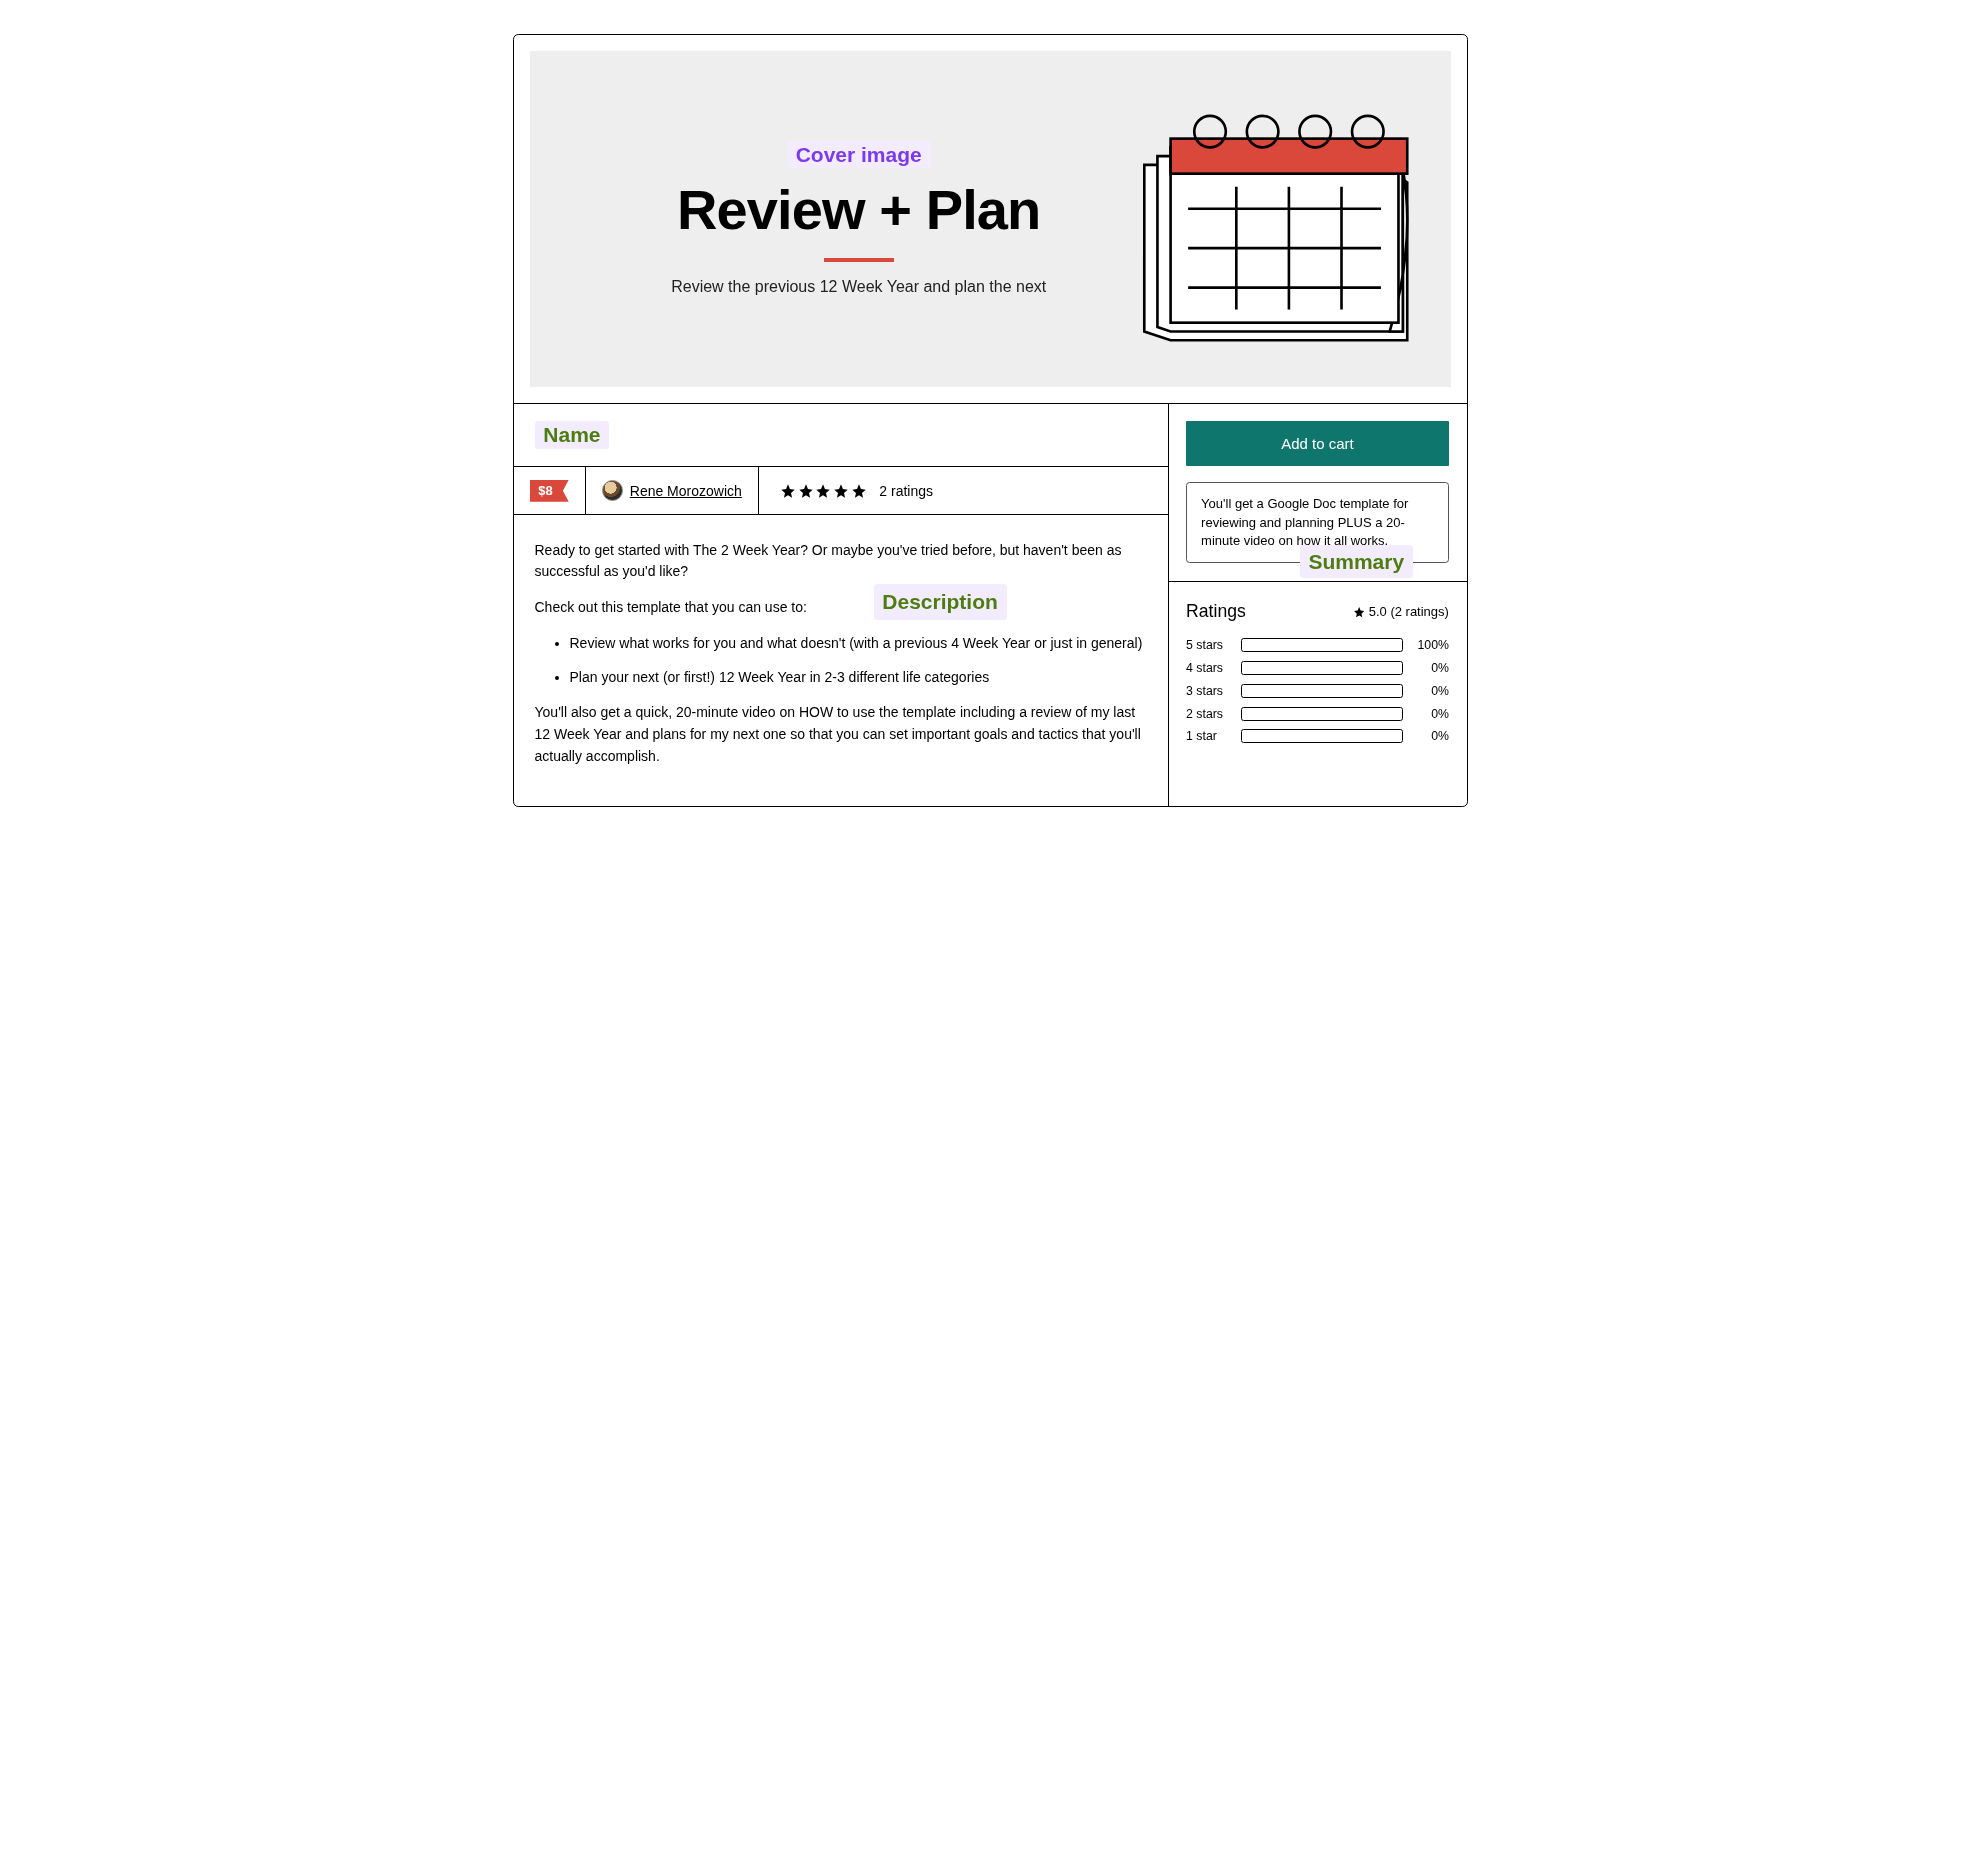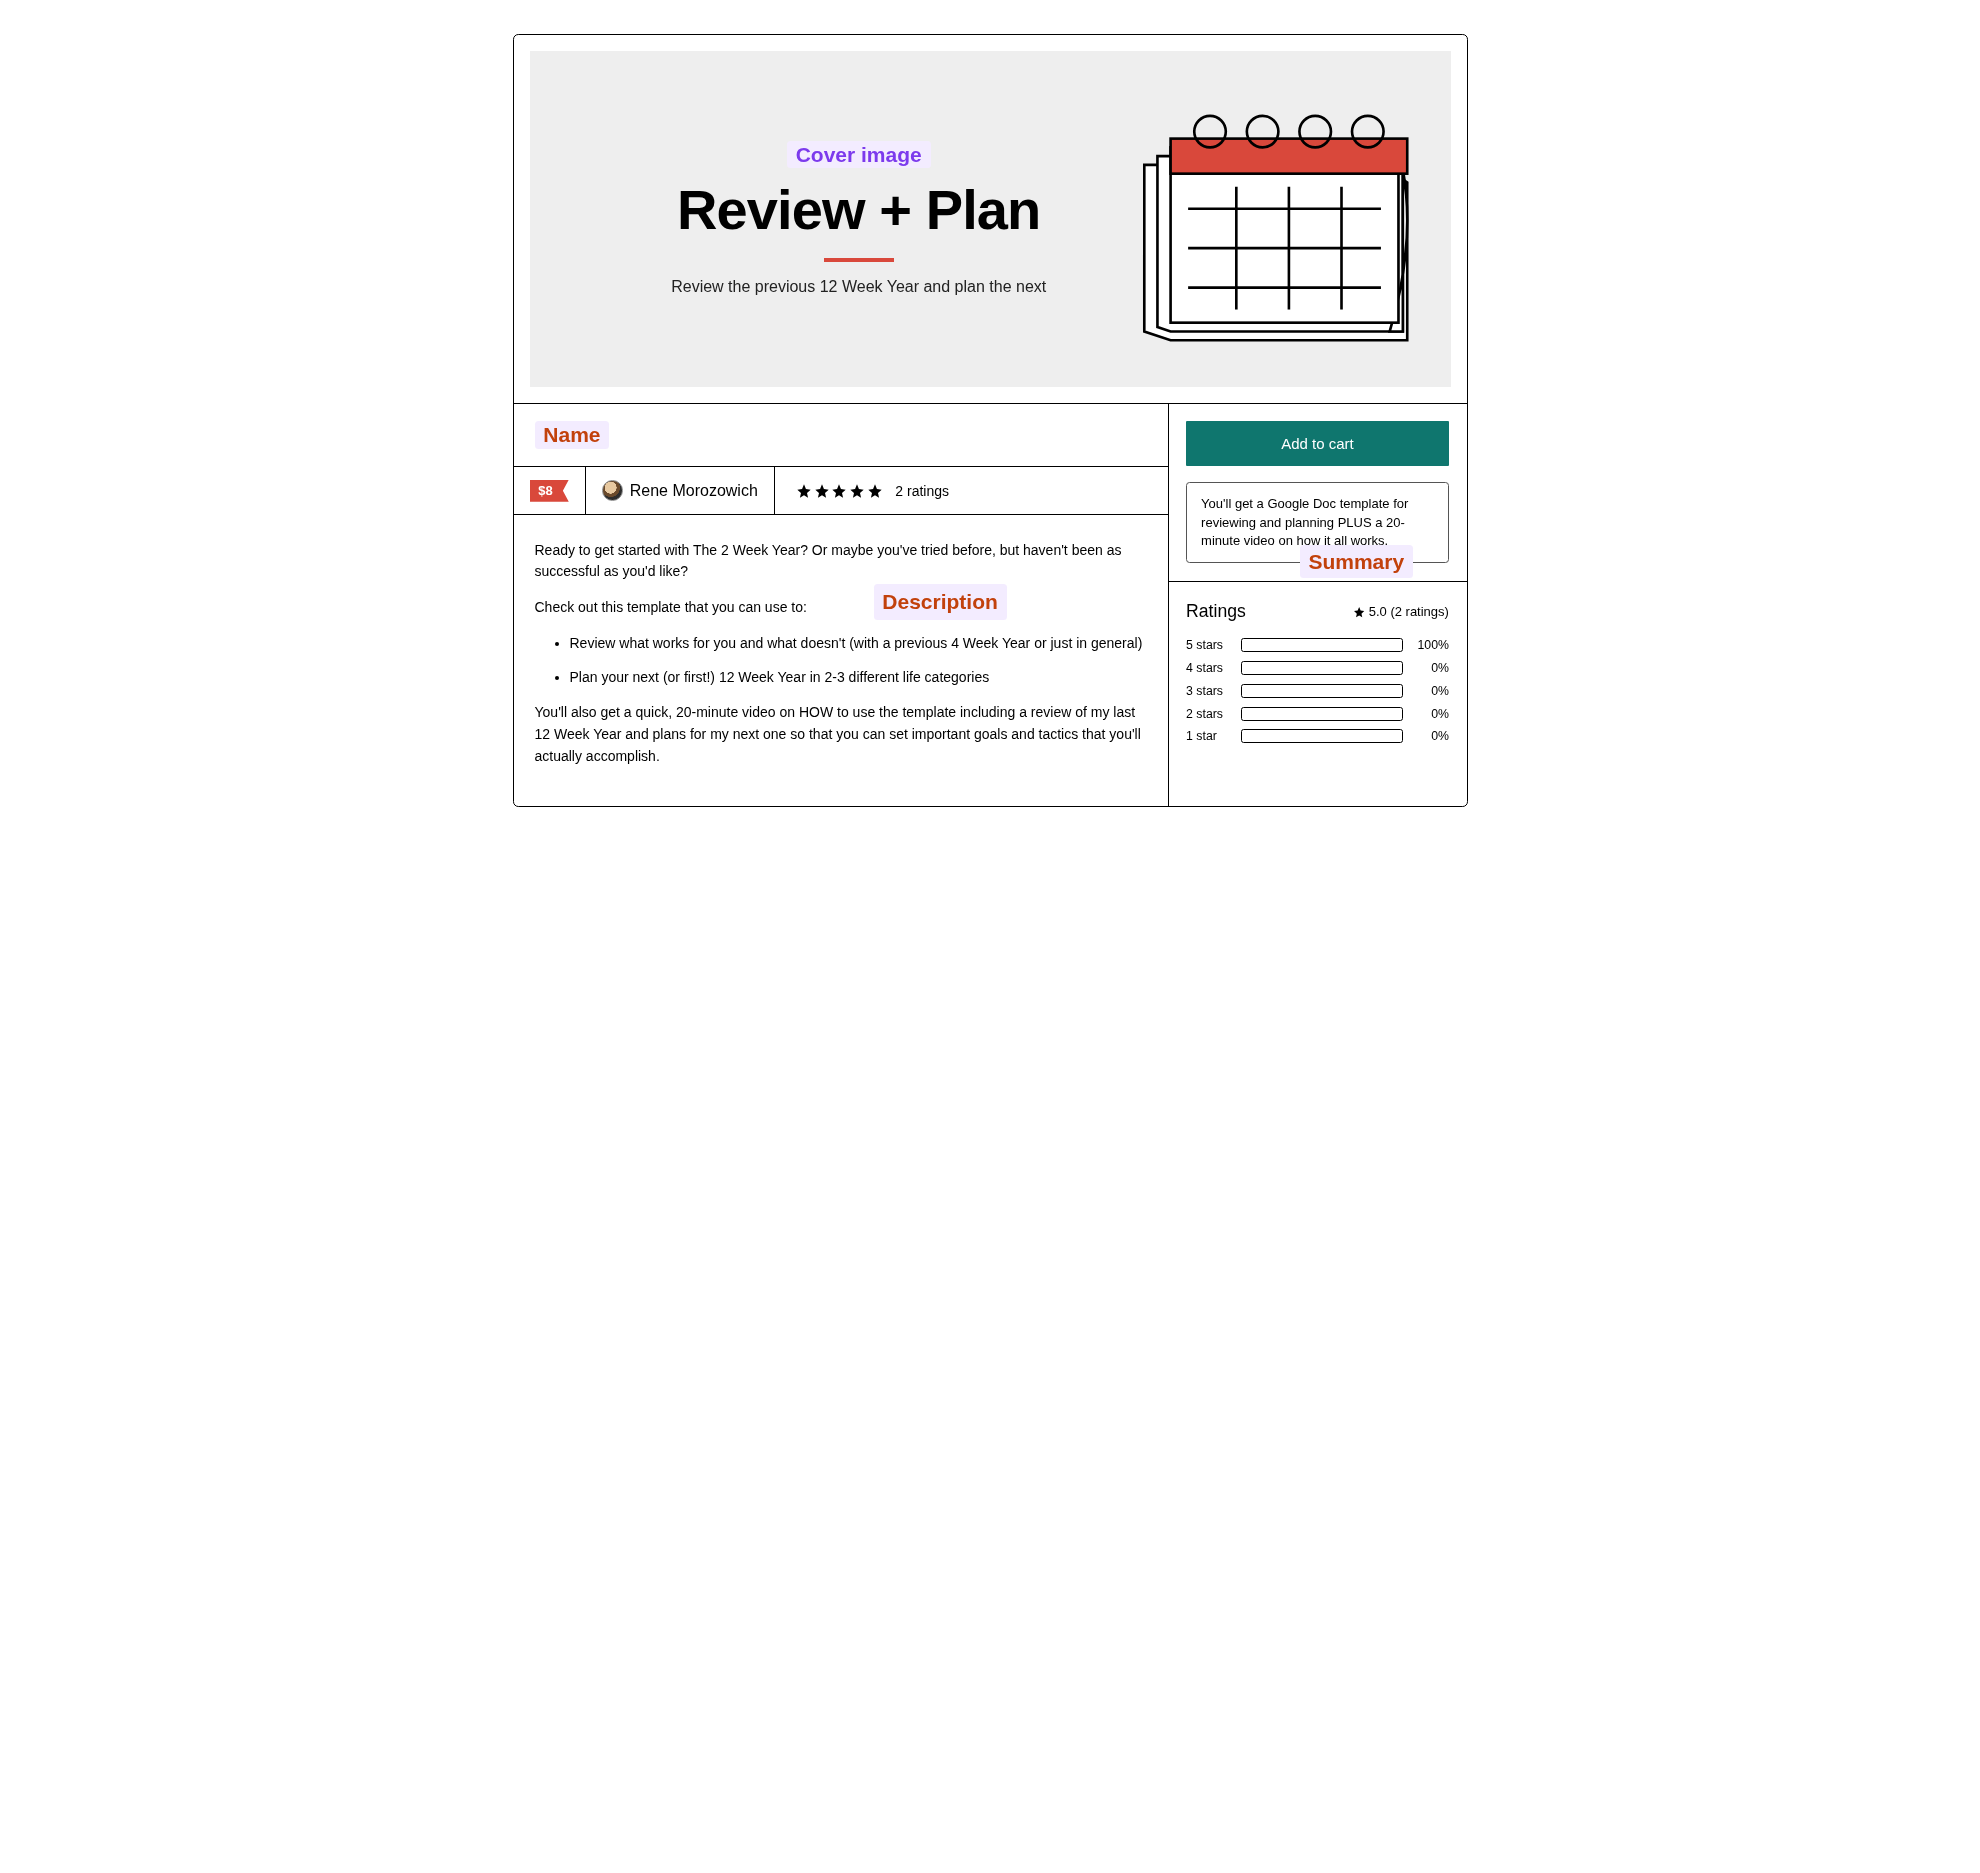--- a/index.html
+++ b/index.html
@@ -77,21 +77,21 @@
     flex-wrap:wrap;
   }
   .product-title {
     font-size: 30px;
     font-weight: 400;
     line-height: 1.3;
     max-width: 544px;
   }
   .annot-inline {
     background: #f3ecff;
-    color: #c2410c;
+    color: #4d7c0f;
     font-weight: 700;
     font-size: 21px;
     padding: 1.8px 8.8px;
     border-radius: 3.5px;
     align-self:center;
   }
 
   
   .meta-row {
     display:flex;
@@ -115,21 +115,21 @@
     font-size:13px;
     padding:3.5px 16px 3.5px 8.8px;
     clip-path: polygon(0 0, 100% 0, 85% 50%, 100% 100%, 0 100%);
   }
   .avatar {
     width:21px;height:21px;border-radius:50%;
     background: radial-gradient(circle at 40% 35%, #e8c9a0 35%, #6b4a2b 36% 55%, #2d2d2d 56%);
     border:0.9px solid #888;
     flex-shrink:0;
   }
-  .author-link { color:#000; font-size:16px;}
+  .author-link { text-decoration:underline; color:#000; font-size:14px;}
   .stars { display:flex; gap:1.8px; align-items:center;}
   .star { width:16px;height:16px; }
   .ratings-count { font-size:14px; margin-left:5.3px;}
 
   
   .description {
     padding: 24.6px 21px;
     font-size:14px;
     line-height:1.55;
     position:relative;

